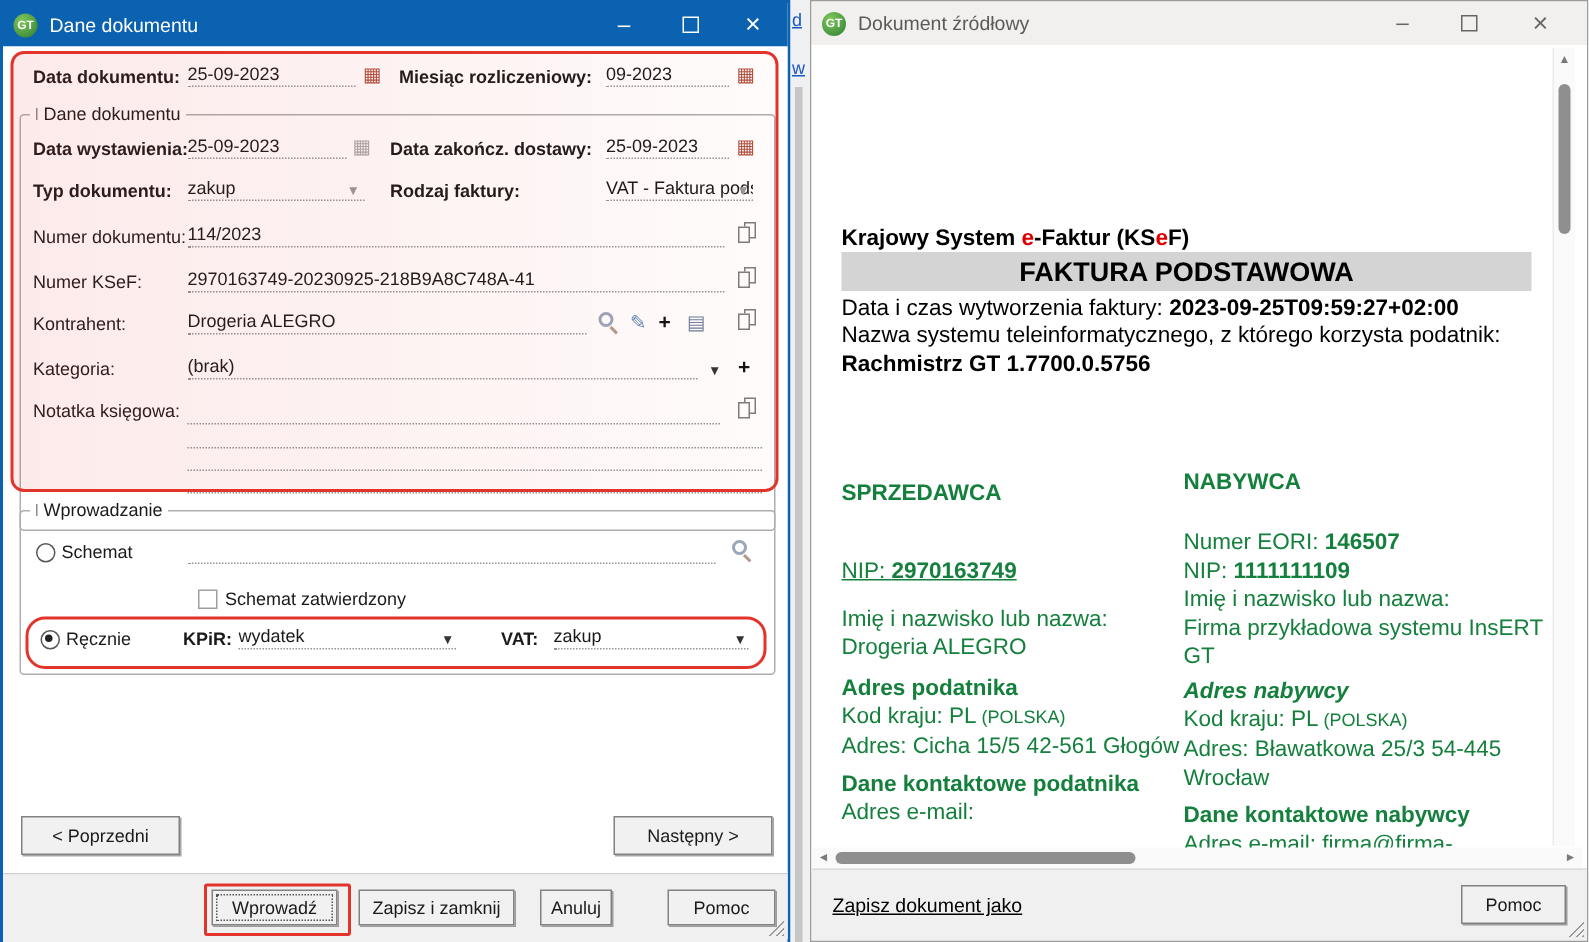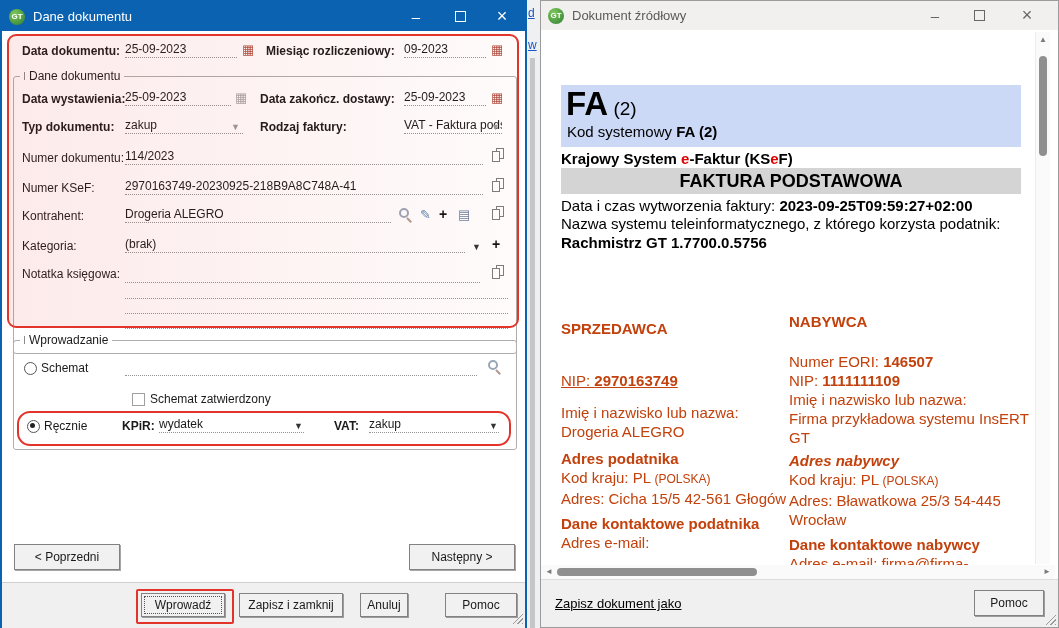--- a/index.html
+++ b/index.html
@@ -77,21 +77,21 @@
   .tbar-r .ttl{margin-left:8px;font-size:13px;color:#5a5a5a;}
   .winbtn.dark{color:#666;}
 
   .doc{position:absolute;left:0;top:29px;right:0;height:551px;background:#fff;overflow:hidden;}
   .doc-line{position:absolute;font-size:15px;line-height:19px;color:#000;white-space:nowrap;}
   .banner-blue{position:absolute;background:#cbd9f6;}
   .banner-gray{position:absolute;background:#d4d4d4;text-align:center;font-weight:bold;font-size:18px;line-height:26px;color:#000;}
   .fa-big{font-size:33px;font-weight:bold;line-height:34px;}
   .fa-sub{font-size:19px;}
   .red-e{color:#e00000;}
-  .col15{position:absolute;font-size:15px;line-height:19px;color:#c2410c;}
+  .col15{position:absolute;font-size:15px;line-height:19px;color:#15803d;}
   .col15 .small{font-size:12px;}
 
   .vsb{position:absolute;width:14px;background:#fafafa;border-left:1px solid #ececec;}
   .vsb .thumb{position:absolute;left:3px;width:8px;border-radius:4px;background:#8f8f8f;}
   .sb-ar{position:absolute;font-size:8px;color:#7a7a7a;line-height:8px;}
   .hsb{position:absolute;height:14px;background:#fafafa;}
   .hsb .thumb{position:absolute;top:3px;height:8px;border-radius:4px;background:#8f8f8f;}
 
   .link{position:absolute;font-size:13px;color:#000;text-decoration:underline;}
 </style>
@@ -220,28 +220,20 @@
       <span class="ttl">Dokument źródłowy</span>
     </div>
     <div class="winbtn dark" style="right:106px;">–</div>
     <div class="winbtn dark" style="right:62px;">
         <span class="maxbox"></span>
       </div>
     <div class="winbtn dark" style="right:14px;font-size:18px;">×</div>
 
     <div class="doc">
 
-      <div class="banner-blue" style="left:20px;top:55px;width:460px;height:62px;">
-        <div style="padding:2px 0 0 5px;">
-          <span class="fa-big">FA</span><span class="fa-sub"> (2)</span>
-        </div>
-        <div style="padding:2px 0 0 6px;font-size:15px;">
-          <span>Kod systemowy </span><span class="b">FA (2)</span>
-        </div>
-      </div>
 
       <div class="doc-line b" style="left:20px;top:119px;">
         <span>Krajowy System </span><span class="red-e">e</span><span>-Faktur (KS</span><span class="red-e">e</span><span>F)</span>
       </div>
 
       <div class="banner-gray" style="left:20px;top:138px;width:460px;height:26px;">FAKTURA PODSTAWOWA</div>
 
       <div class="doc-line" style="left:20px;top:166px;">
         <span>Data i czas wytworzenia faktury: </span><span class="b">2023-09-25T09:59:27+02:00</span>
       </div>

